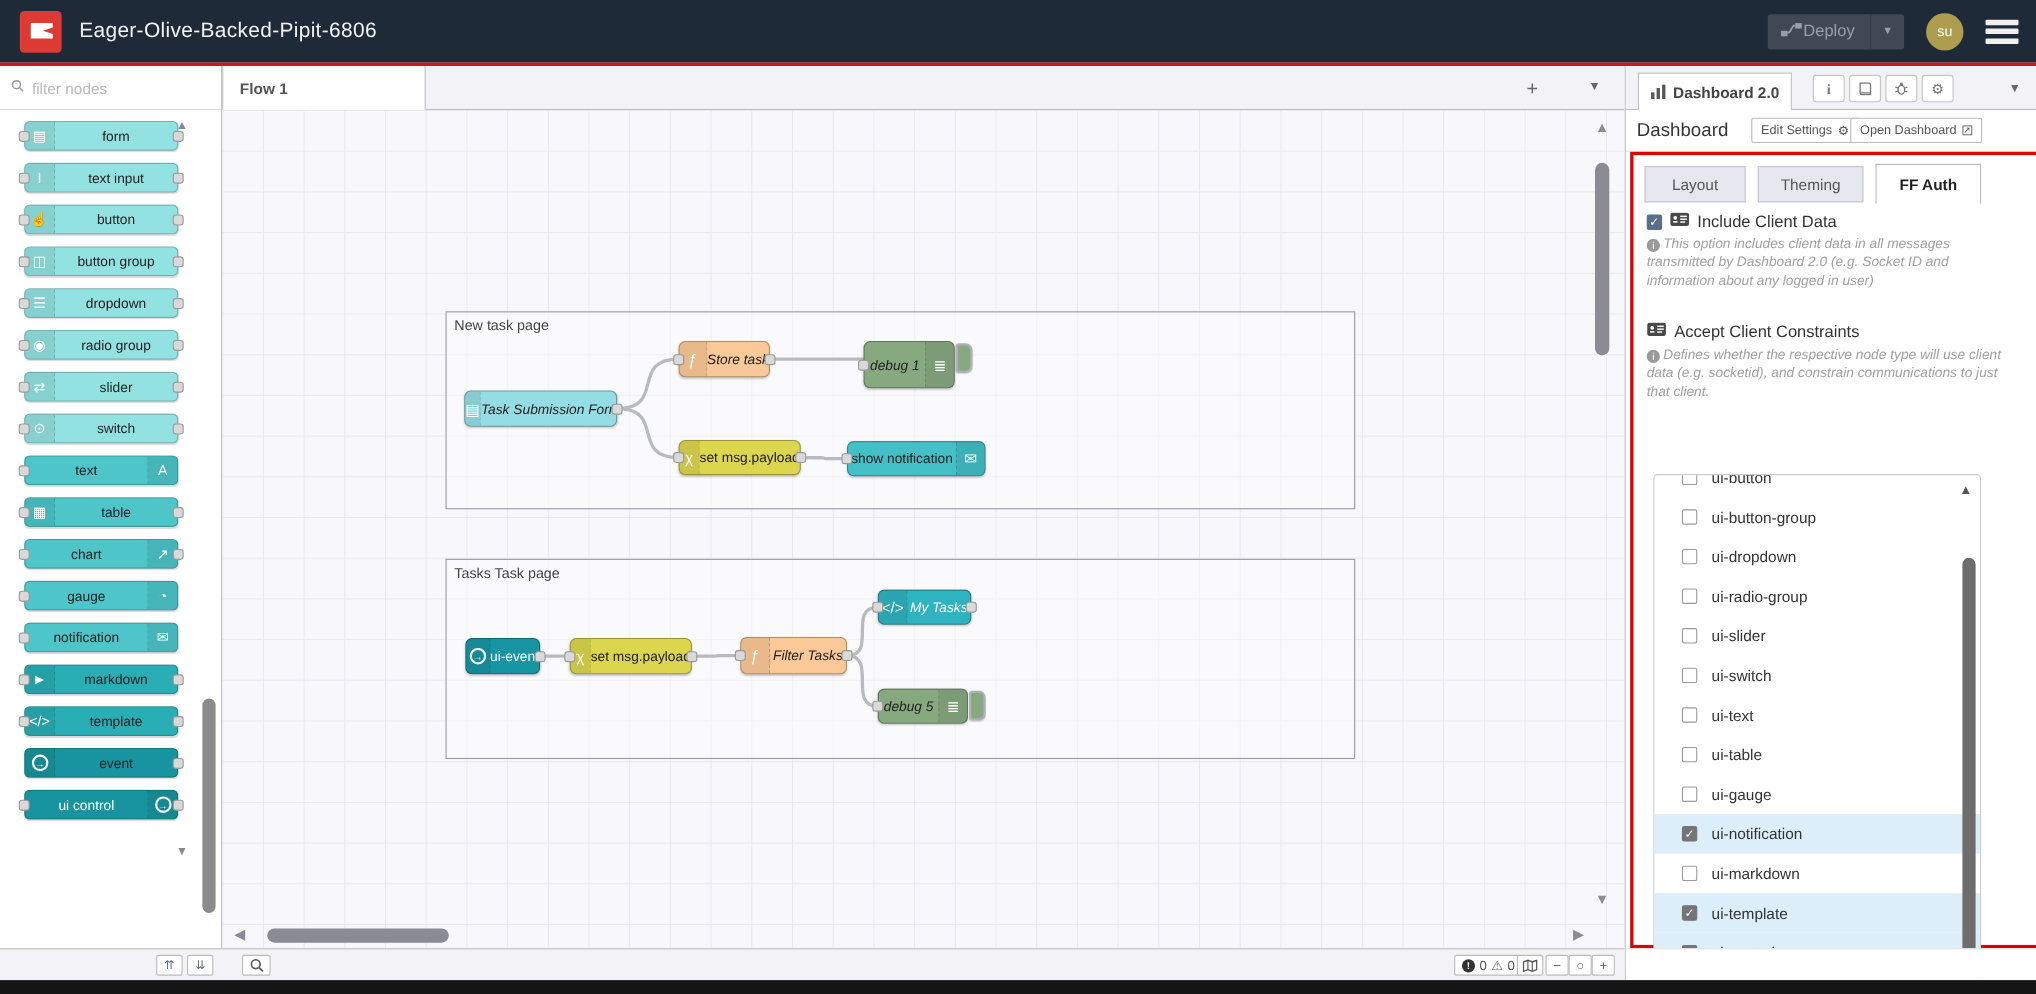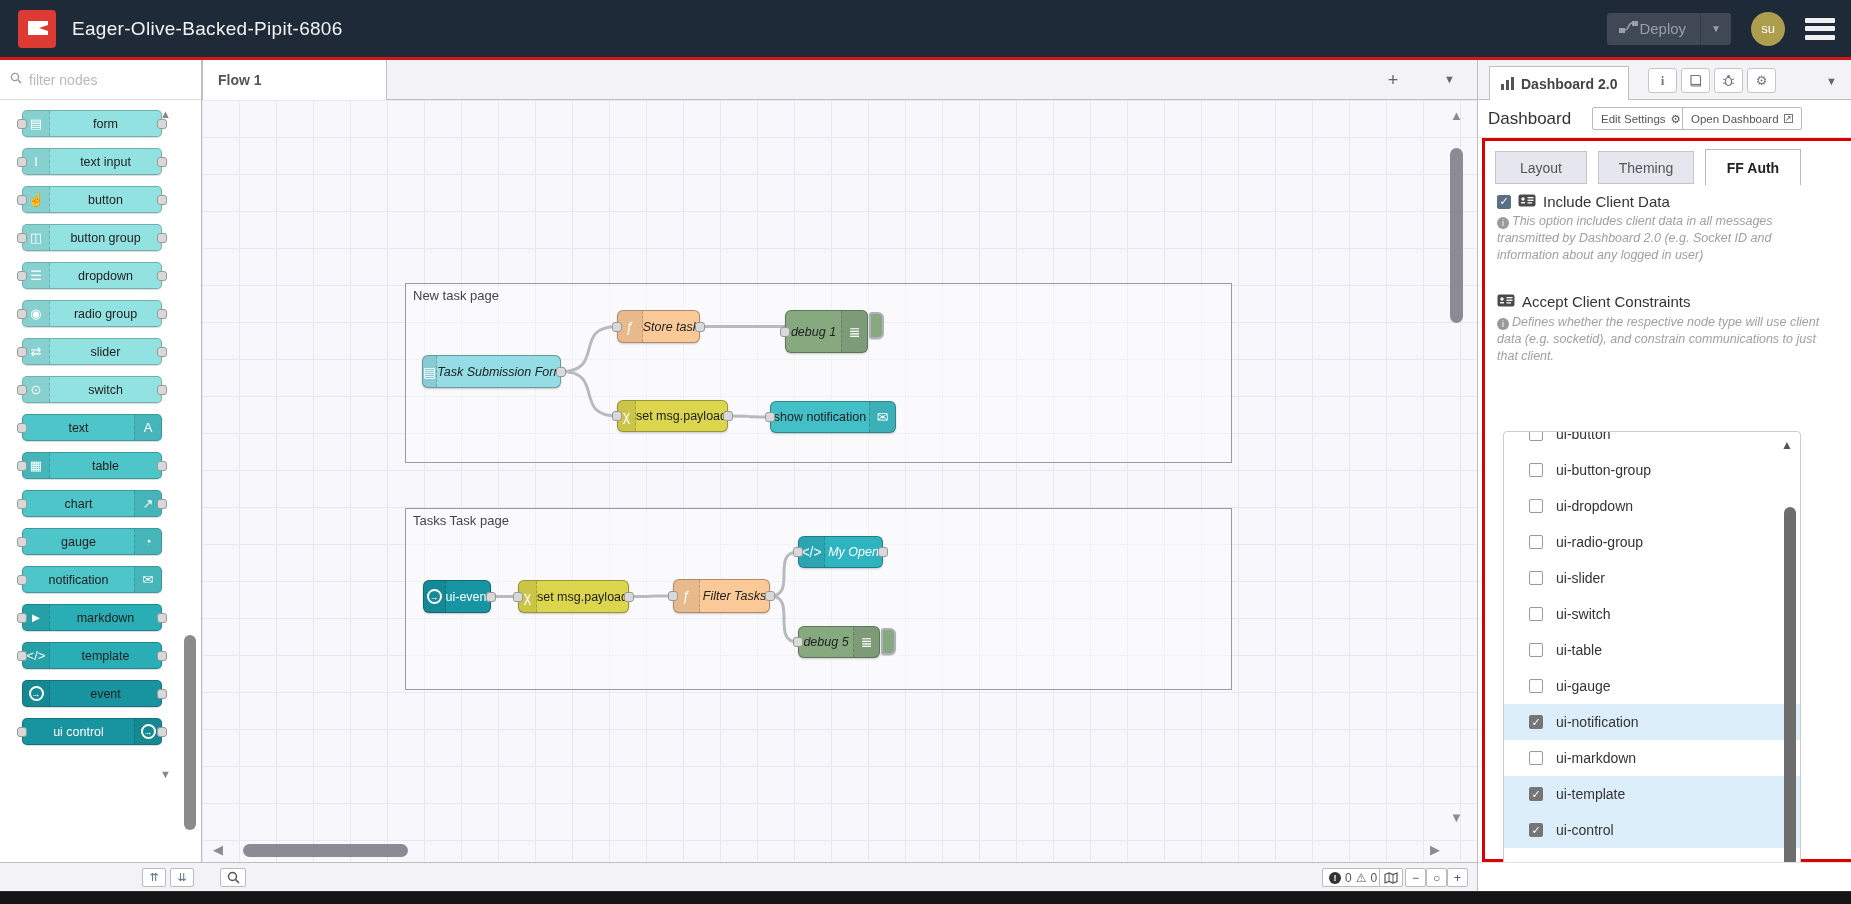--- a/index.html
+++ b/index.html
@@ -392,21 +392,21 @@
               <span>ƒ</span>
             </span>
             <span class="flabel">Filter Tasks</span>
             <span class="port pin"></span>
             <span class="port pout"></span>
           </div>
           <div class="fnode it tw" style="left: 596px; top: 436px; width: 85px; height: 32px; background: rgb(46, 180, 192);">
             <span class="fstripe sl">
               <span>&lt;/&gt;</span>
             </span>
-            <span class="flabel">My Open</span>
+            <span class="flabel">My Tasks</span>
             <span class="port pin"></span>
             <span class="port pout"></span>
           </div>
           <div class="fnode it td" style="left: 596px; top: 526px; width: 82px; height: 32px; background: rgb(135, 169, 128);">
             <span class="flabel">debug 5</span>
             <span class="fstripe sr">
               <span>≣</span>
             </span>
             <span class="port pin"></span>
             <span class="node-btn" style="background: rgb(135, 169, 128);"></span>
@@ -552,20 +552,24 @@
               <div class="ntrow">
                 <span class="cb"></span>
                 <span>ui-slider</span>
               </div>
               <div class="ntrow">
                 <span class="cb"></span>
                 <span>ui-switch</span>
               </div>
               <div class="ntrow">
                 <span class="cb"></span>
+                <span>ui-text</span>
+              </div>
+              <div class="ntrow">
+                <span class="cb"></span>
                 <span>ui-table</span>
               </div>
               <div class="ntrow">
                 <span class="cb"></span>
                 <span>ui-gauge</span>
               </div>
               <div class="ntrow hl">
                 <span class="cb checked">✓</span>
                 <span>ui-notification</span>
               </div>

